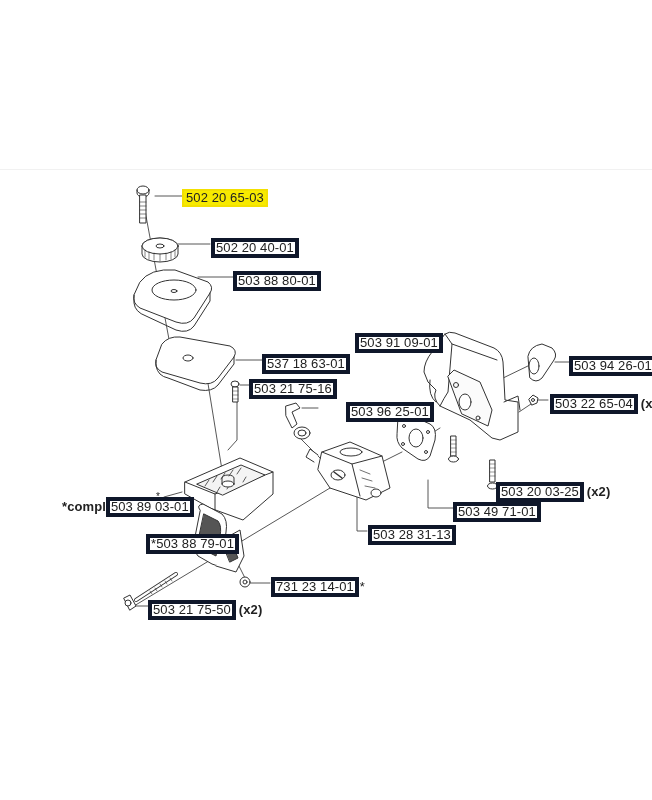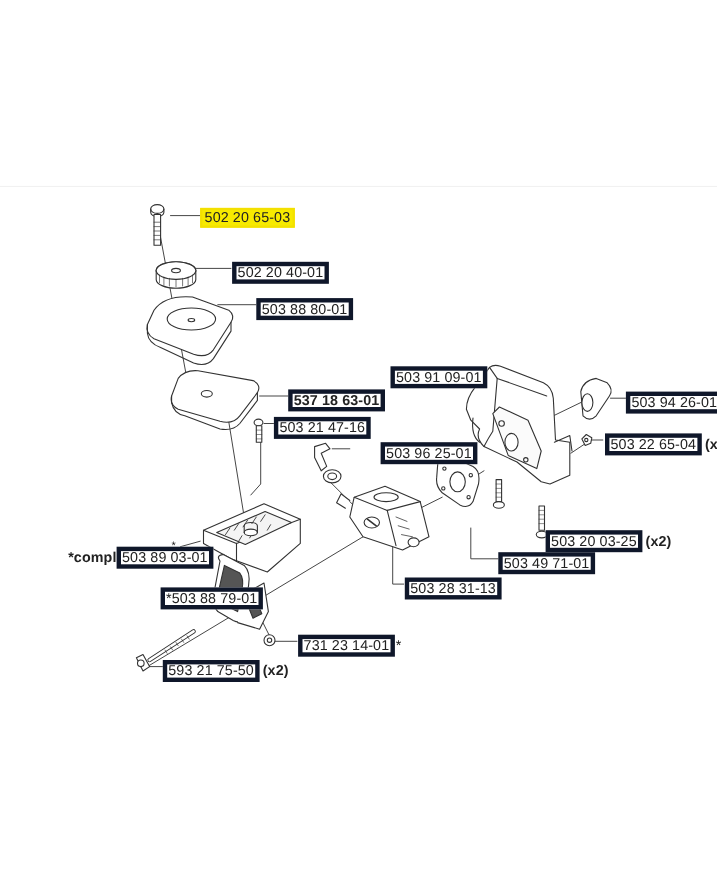--- a/index.html
+++ b/index.html
@@ -178,26 +178,26 @@
 </div>
 
 <div class="label" style="left:211px; top:238px;">
   <span class="pn">502 20 40-01</span>
 </div>
 
 <div class="label" style="left:233px; top:271px;">
   <span class="pn">503 88 80-01</span>
 </div>
 
-<div class="label" style="left:262px; top:354px;font-weight:bold;">
+<div class="label" style="left:262px; top:354px;">
   <span class="pn">537 18 63-01</span>
 </div>
 
 <div class="label" style="left:249px; top:379px;">
-  <span class="pn">503 21 47-16</span>
+  <span class="pn">503 21 75-16</span>
 </div>
 
 <div class="label" style="left:318px; top:402px;margin-left:28px;">
   <span class="pn">503 96 25-01</span>
 </div>
 
 <div class="label" style="left:62px; top:461px;margin-top:36px;">
   <span class="prefix">*compl</span><span class="pn">503 89 03-01</span>
 </div>
 
@@ -205,21 +205,21 @@
 
 <div class="label" style="left:103px; top:534px;margin-left:43px;">
   <span class="pn"><span>*</span><span>503 88 79-01</span></span>
 </div>
 
 <div class="label" style="left:271px; top:577px;">
   <span class="pn">731 23 14-01</span><span class="star">*</span>
 </div>
 
 <div class="label" style="left:148px; top:600px;">
-  <span class="pn">593 21 75-50</span><span class="qty">(x2)</span>
+  <span class="pn">503 21 75-50</span><span class="qty">(x2)</span>
 </div>
 
 <div class="label" style="left:355px; top:333px;">
   <span class="pn">503 91 09-01</span>
 </div>
 
 <div class="label" style="left:569px; top:356px;">
   <span class="pn">503 94 26-01</span>
 </div>
 

